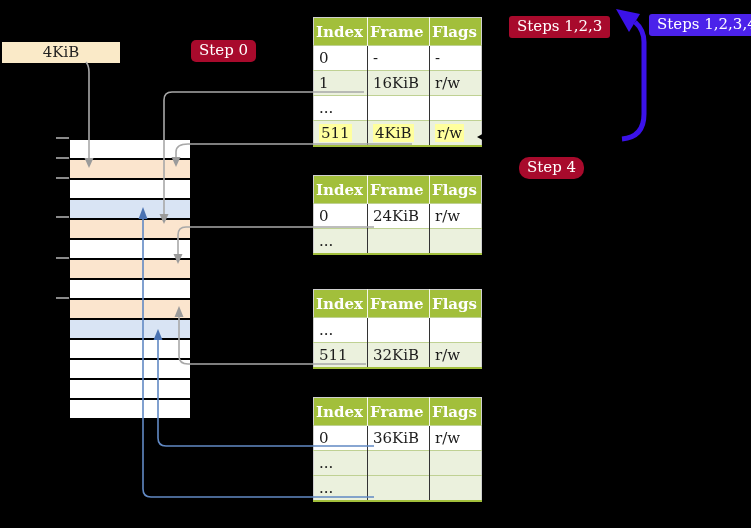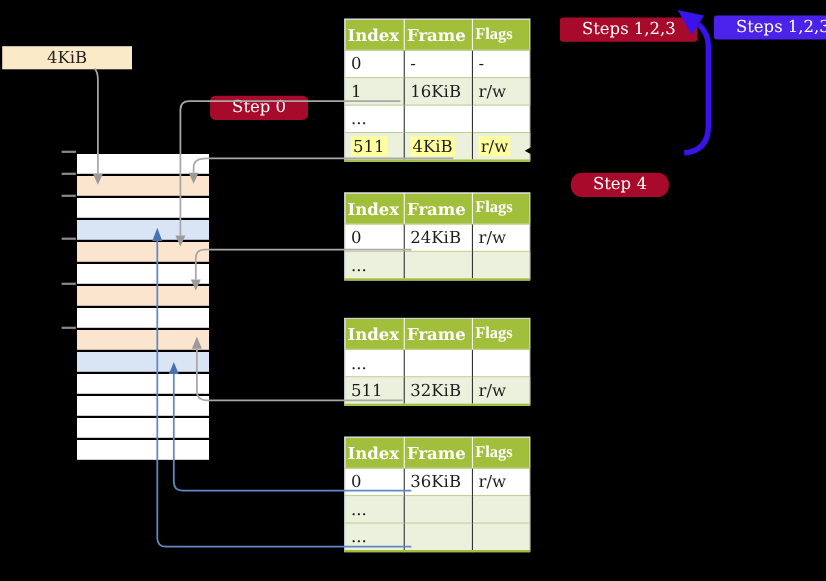--- a/index.html
+++ b/index.html
@@ -2,41 +2,41 @@
 <html><head>
 <meta charset="utf-8">
 <style>
   html,body{margin:0;padding:0;background:#000;}
   .stage{position:relative;width:751px;height:528px;background:#000;overflow:hidden;
          font-family:"DejaVu Serif",serif;}
   
   .cream-label{position:absolute;left:2px;top:42px;width:118px;height:21px;
     background:#FAEAC8;color:#222;font-size:15px;line-height:21px;text-align:center;}
   .badge{position:absolute;color:#fff;font-size:15px;line-height:19px;
-    padding:1px 20px 2px;white-space:nowrap;}
+    padding:1px 8px 2px;white-space:nowrap;}
   .badge.crimson{background:#A80A2C;}
   .badge.violet{background:#4B22EA;}
-  .badge.r5{border-radius:5px;margin-top:47px;}
+  .badge.r5{border-radius:5px;}
   .badge.r3{border-radius:3px;}
   #badge-step0{left:191px;top:40px;}
   #badge-steps123{left:509px;top:16px;}
   #badge-steps1234{left:649px;top:14px;}
   #badge-step4{left:519px;top:157px;border-radius:10px;}
   
   .ptable{position:absolute;left:313px;border-collapse:collapse;background:#fff;
     font-size:15px;color:#1c1c1c;border:1px solid #cfcfcf;border-bottom:2px solid #A2BF3B;
     table-layout:fixed;}
   .ptable th{background:#A2BF3B;color:#fff;font-weight:bold;text-align:left;
     height:28px;padding:0 2px;border-left:1px solid #f4f7e8;box-sizing:border-box;}
   .ptable th:first-child{border-left:none;}
   .ptable td{height:25px;padding:0 5px;border-top:1px solid #bfd193;
     border-left:1px solid #333;box-sizing:border-box;}
   .ptable td:first-child{border-left:none;}
   .ptable tr.alt td{background:#EBF1DD;}
-  .c1{width:54px;} .c2{width:62px;margin-left:14px;} .c3{width:52px;font-family:Liberation Serif, serif;}
+  .c1{width:54px;} .c2{width:62px;margin-left:14px;} .c3{width:52px;}
   #table-l4{top:17px;} #table-l3{top:175px;} #table-l2{top:289px;} #table-l1{top:397px;}
   .hl{background:#FFFF9E;padding:0 2px;}
   
   .stack{position:absolute;left:70px;top:138px;width:120px;border-top:2px solid #000;}
   .mrow{height:20px;border-bottom:2px solid #000;box-sizing:border-box;background:#fff;}
   .mrow[data-color="peach"]{background:#FBE5CE;}
   .mrow[data-color="blue"]{background:#D9E4F4;}
   .tick{position:absolute;left:56px;width:13px;height:2px;background:#8a8a8a;}
   
   .overlay{position:absolute;left:0;top:0;pointer-events:none;}

